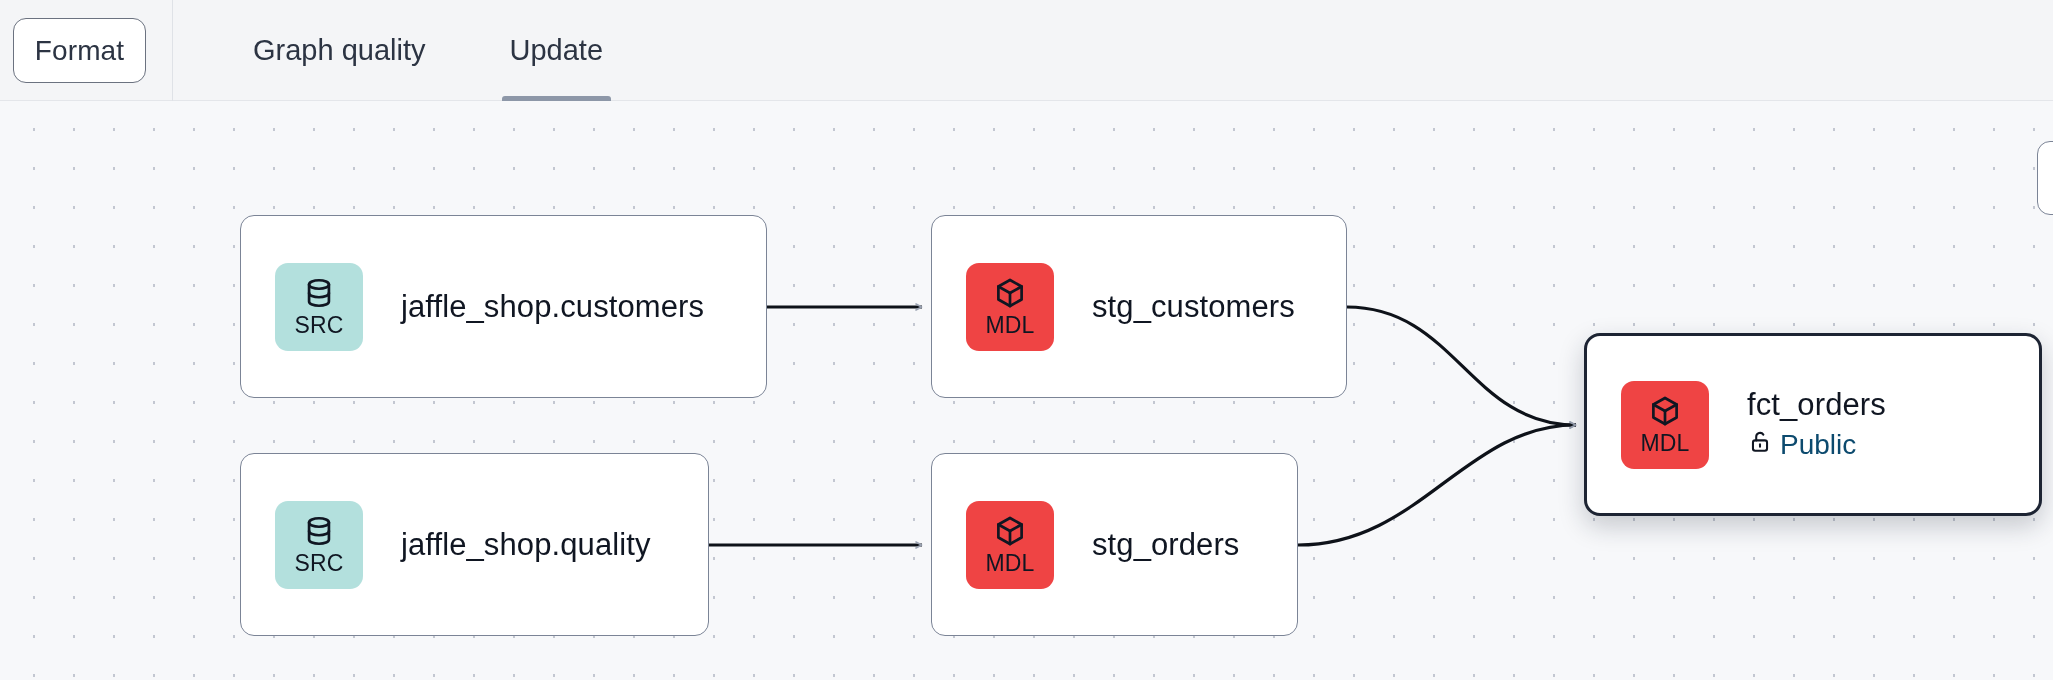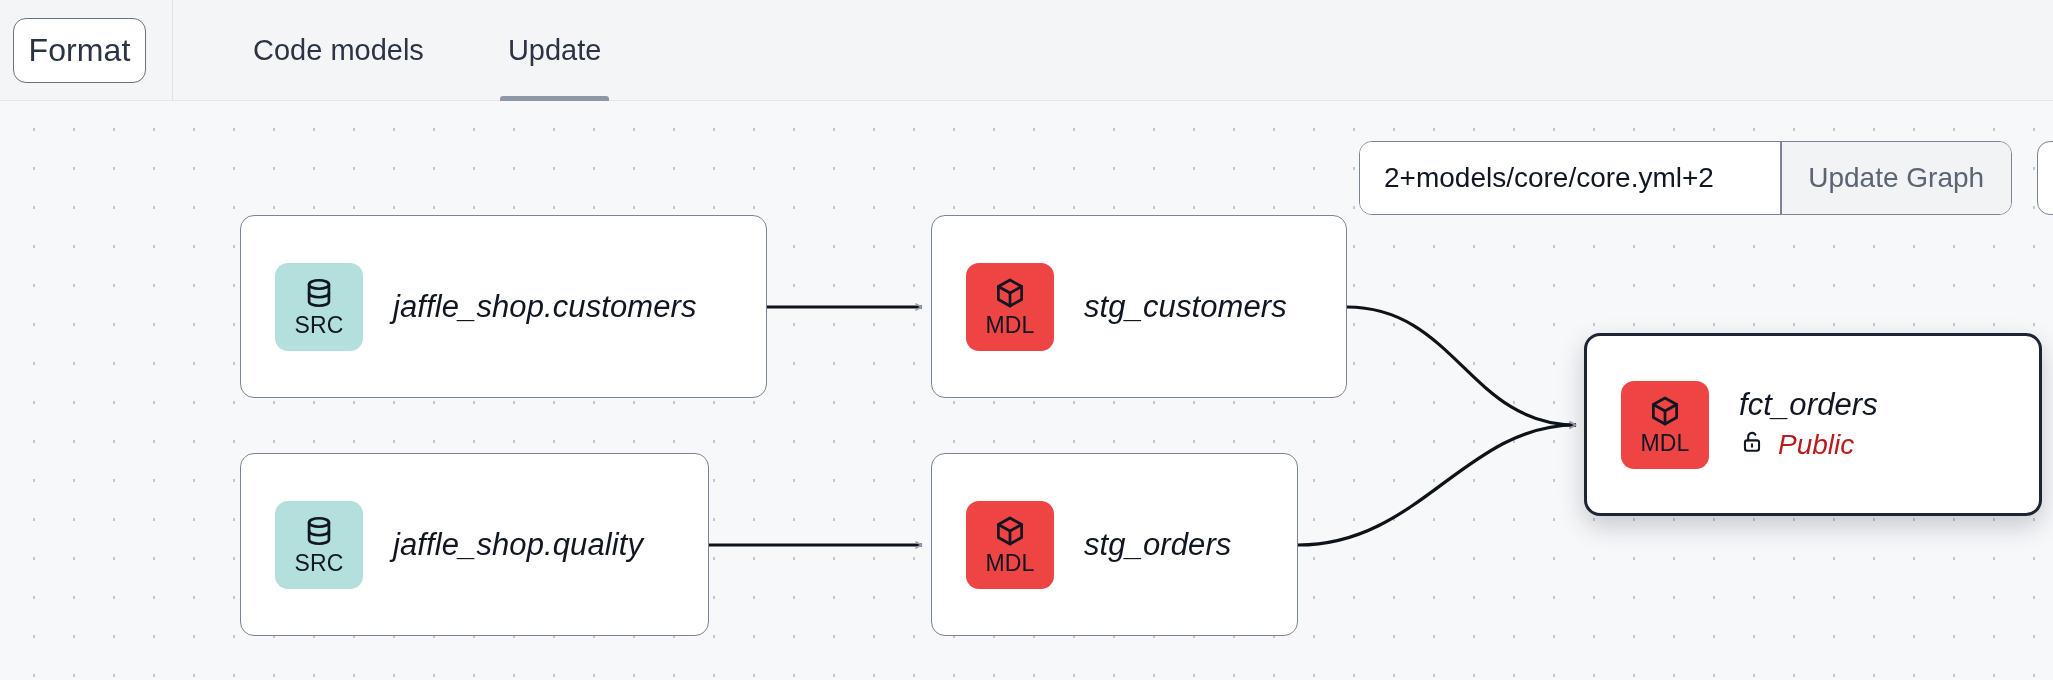--- a/index.html
+++ b/index.html
@@ -28,21 +28,21 @@
     align-items: center;
   }
   .format-btn {
     position: absolute;
     left: 13px; top: 18px;
     width: 133px; height: 65px;
     background: #ffffff;
     border: 1.6px solid #6b7280;
     border-radius: 13px;
     color: #2c3443;
-    font-size: 32px;
+    font-size: 28px;
     letter-spacing: .1px;
     display: flex;
     align-items: center;
     justify-content: center;
     cursor: pointer;
   }
   .toolbar-divider {
     position: absolute;
     left: 172px; top: 0;
     width: 1px; height: 101px;
@@ -131,40 +131,39 @@
   .badge-label {
     font-size: 23px;
     color: #101622;
     letter-spacing: .2px;
     line-height: 1;
     margin-top: 3px;
   }
   .badge svg { display: block; }
 
   .node-text {
-    margin-left: 30px;
+    margin-left: 38px;
     display: flex;
     flex-direction: column;
     justify-content: center;
-    font-style: italic;
   }
   .node-title {
     font-size: 31px;
     color: #101622;
     letter-spacing: .1px;
     line-height: 1.15;
     white-space: nowrap;
   }
   .node-sub {
     display: flex;
     align-items: center;
-    gap: 13px;
+    gap: 7px;
     margin-top: 6px;
     font-size: 28px;
-    color: #b91c1c;
+    color: #0c4a6e;
   }
 
   
   #node-src-customers { left: 240px; top: 114px;  width: 527px; height: 183px; }
   #node-stg-customers { left: 931px; top: 114px;  width: 416px; height: 183px; }
   #node-src-orders    { left: 240px; top: 352px;  width: 469px; height: 183px; }
   #node-stg-orders    { left: 931px; top: 352px;  width: 367px; height: 183px; }
   #node-fct-orders    { left: 1584px; top: 232px; width: 458px; height: 183px; }
 
   
@@ -219,21 +218,21 @@
 <body>
 
 <div id="app">
 
   <div class="topbar">
     <div class="format-btn">Format</div>
 
     <div class="toolbar-divider"></div>
 
     <div class="tabs">
-      <div class="tab tab-codequality">Code models</div>
+      <div class="tab tab-codequality">Graph quality</div>
       <div class="tab tab-lineage active">Update</div>
     </div>
   </div>
 
   <div class="canvas">
 
     <svg class="edges" viewBox="0 0 2053 579">
       <defs>
         <marker id="arrow" markerWidth="10" markerHeight="10" refX="8" refY="4" orient="auto" markerUnits="userSpaceOnUse">
           <path d="M2,1 L7.5,4 L2,7" fill="none" stroke="#9aa2b1" stroke-width="1.6" stroke-linecap="round" stroke-linejoin="round"></path>
@@ -332,22 +331,17 @@
               <rect x="5.5" y="10.5" width="13" height="9.5" rx="2"></rect>
               <path d="M8.5 10.5V7.2a3.6 3.6 0 0 1 6.6-2"></path>
               <path d="M12 14.2v2.1"></path>
             </svg>
           </span>
           <span>Public</span>
         </div>
       </div>
     </div>
 
-    <div class="filter-group">
-      <input class="filter-input" type="text" value="2+models/core/core.yml+2" style="">
-      <div class="filter-sep"></div>
-      <button class="update-btn">Update Graph</button>
-    </div>
 
     <div class="filter-group-secondary"></div>
 
   </div>
 </div>
 
 </body></html>

